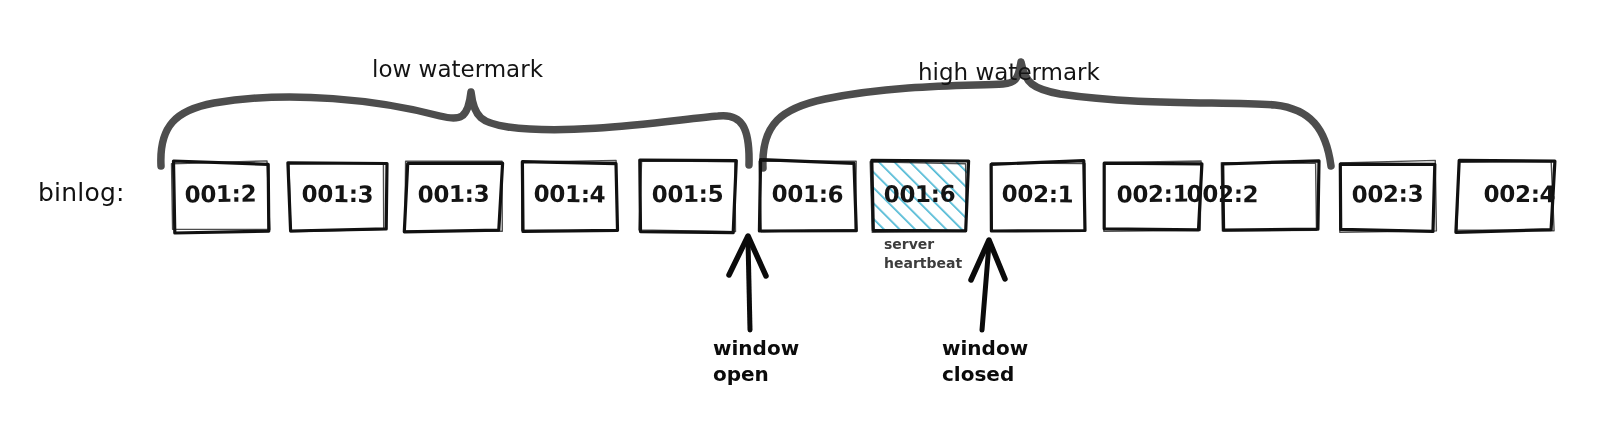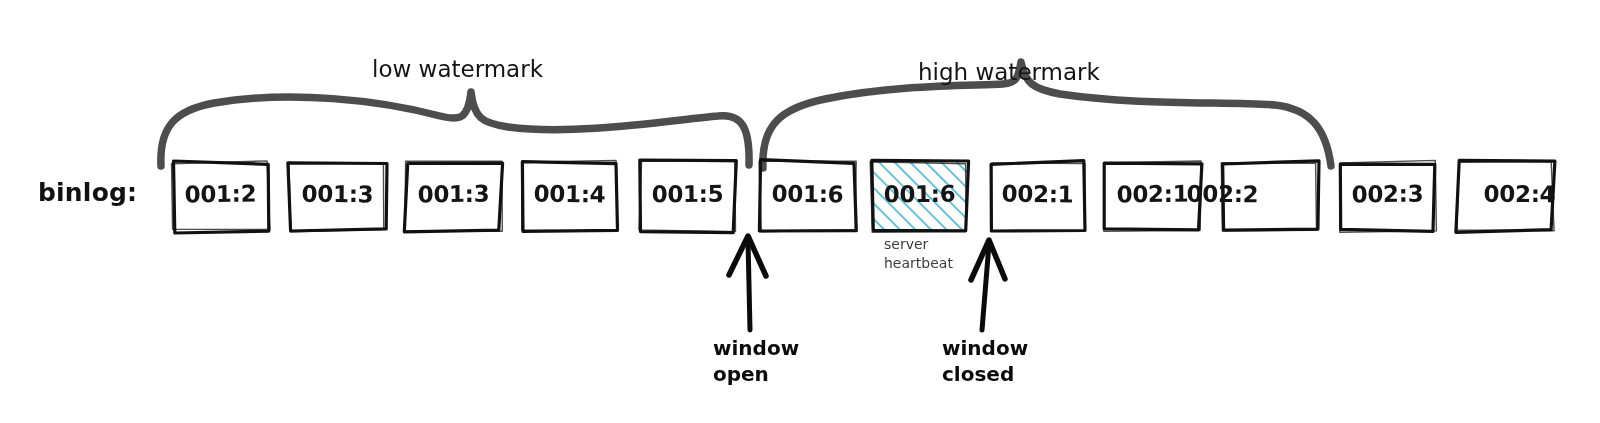--- a/index.html
+++ b/index.html
@@ -25,21 +25,21 @@
     left: 0;
     width: 1600px;
     height: 423px;
   }
   .binlog-label {
     position: absolute;
     left: 38px;
     top: 178px;
     font-family: "DejaVu Sans", sans-serif;
     font-size: 25px;
-    font-weight: 700;
+    font-weight: 400;
     color: #111111;
     letter-spacing: 0.2px;
     white-space: nowrap;
   }
   .entry-box {
     position: absolute;
     top: 162px;
     width: 95px;
     height: 69px;
     box-sizing: border-box;
@@ -76,21 +76,21 @@
     white-space: pre-line;
   }
   #window-open-label { left: 713px; top: 336px; }
   #window-closed-label { left: 942px; top: 336px; }
   .heartbeat-label {
     position: absolute;
     left: 884px;
     top: 235px;
     font-family: "DejaVu Sans", sans-serif;
     font-size: 14px;
-    font-weight: 400;
+    font-weight: 700;
     color: #3d3d3d;
     line-height: 1.35;
     white-space: pre-line;
   }
 </style>
 </head>
 <body>
 
 <div id="diagram-root">
 

